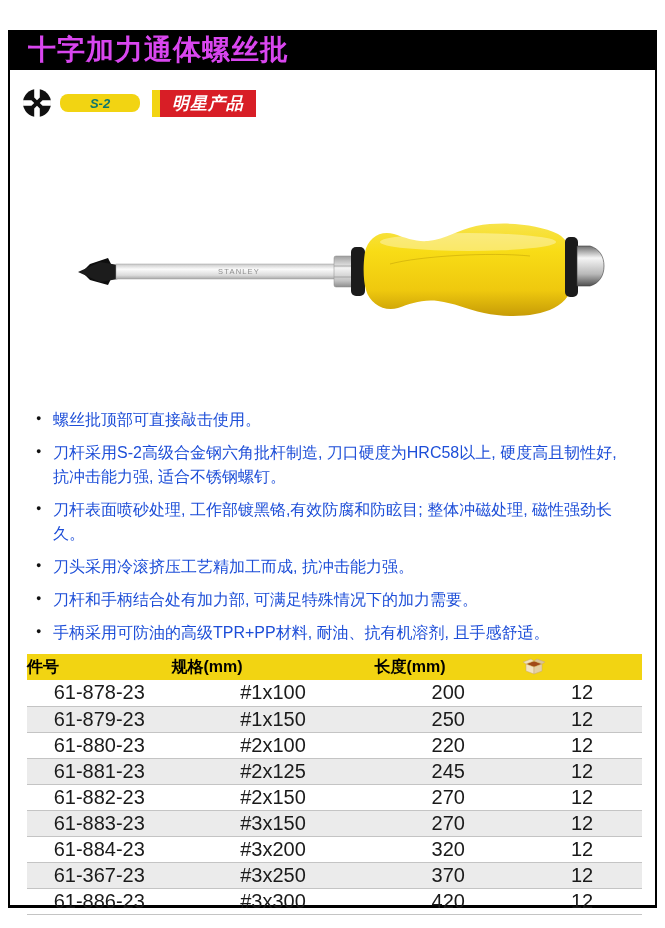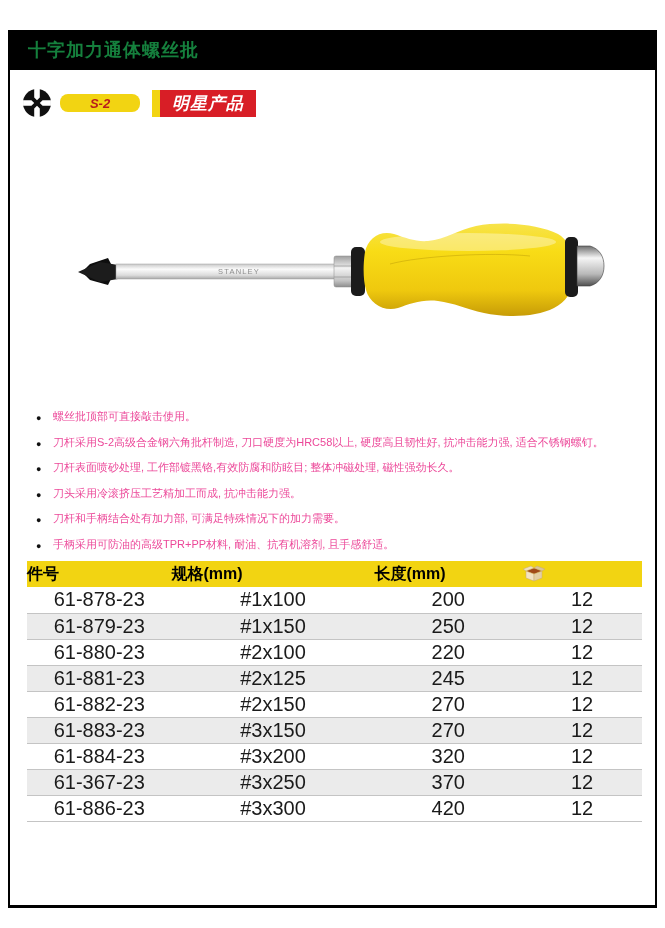--- a/index.html
+++ b/index.html
@@ -13,51 +13,51 @@
   }
   .page { position:absolute; inset:0; background:#fff; }
 
   .content-box {
     position:absolute; left:8px; top:30px; width:649px; height:878px;
     background:#fff;
     border-left:2px solid #000; border-right:2px solid #000; border-bottom:3px solid #000;
   }
 
   .title-bar {
-    height:40px; background:#000; color:#15803d;
+    height:40px; background:#000; color:#d946ef;
     display:flex; align-items:center; padding-left:18px;
-    font-size:18px; font-weight:bold; letter-spacing:1px;
+    font-size:28px; font-weight:bold; letter-spacing:1px;
   }
 
   .badge-row {
     margin:17px 0 0 12px; height:32px;
     display:flex; align-items:center;
   }
   .phillips-wrap { width:30px; height:30px; }
   .s2-badge {
     margin-left:8px; width:80px; height:18px; border-radius:8px;
-    background:#F2D412; color:#b91c1c;
+    background:#F2D412; color:#0f766e;
     display:flex; align-items:center; justify-content:center;
     font-size:13px; font-weight:bold; font-style:italic;
   }
   .star-badge { margin-left:12px; height:27px; display:flex; }
   .star-badge .strip { width:8px; background:#F2D412; }
   .star-badge .red-label {
     background:#D81E26; color:#fff; padding:0 12px;
     font-size:17px; font-weight:bold; font-style:italic;
     display:flex; align-items:center; letter-spacing:1px;text-align:right;
   }
 
   .figure { position:relative; height:140px; margin-top:85px; }
   .figure svg { position:absolute; left:50px; top:0; }
 
   .features {
     list-style:none;
     margin:64px 18px 0 26px;
-    font-size:11px; line-height:1.5; color:#ec4899;
+    font-size:16px; line-height:1.5; color:#1d4ed8;
   }
   .features li { position:relative; padding-left:17px; margin-bottom:9px; }
   .features li::before {
     content:"●"; position:absolute; left:0; top:4px; font-size:9px; color:#111;
   }
 
   table.spec-table {
     margin:8px 15px 0 17px; width:615px;
     border-collapse:collapse; table-layout:fixed;
   }

